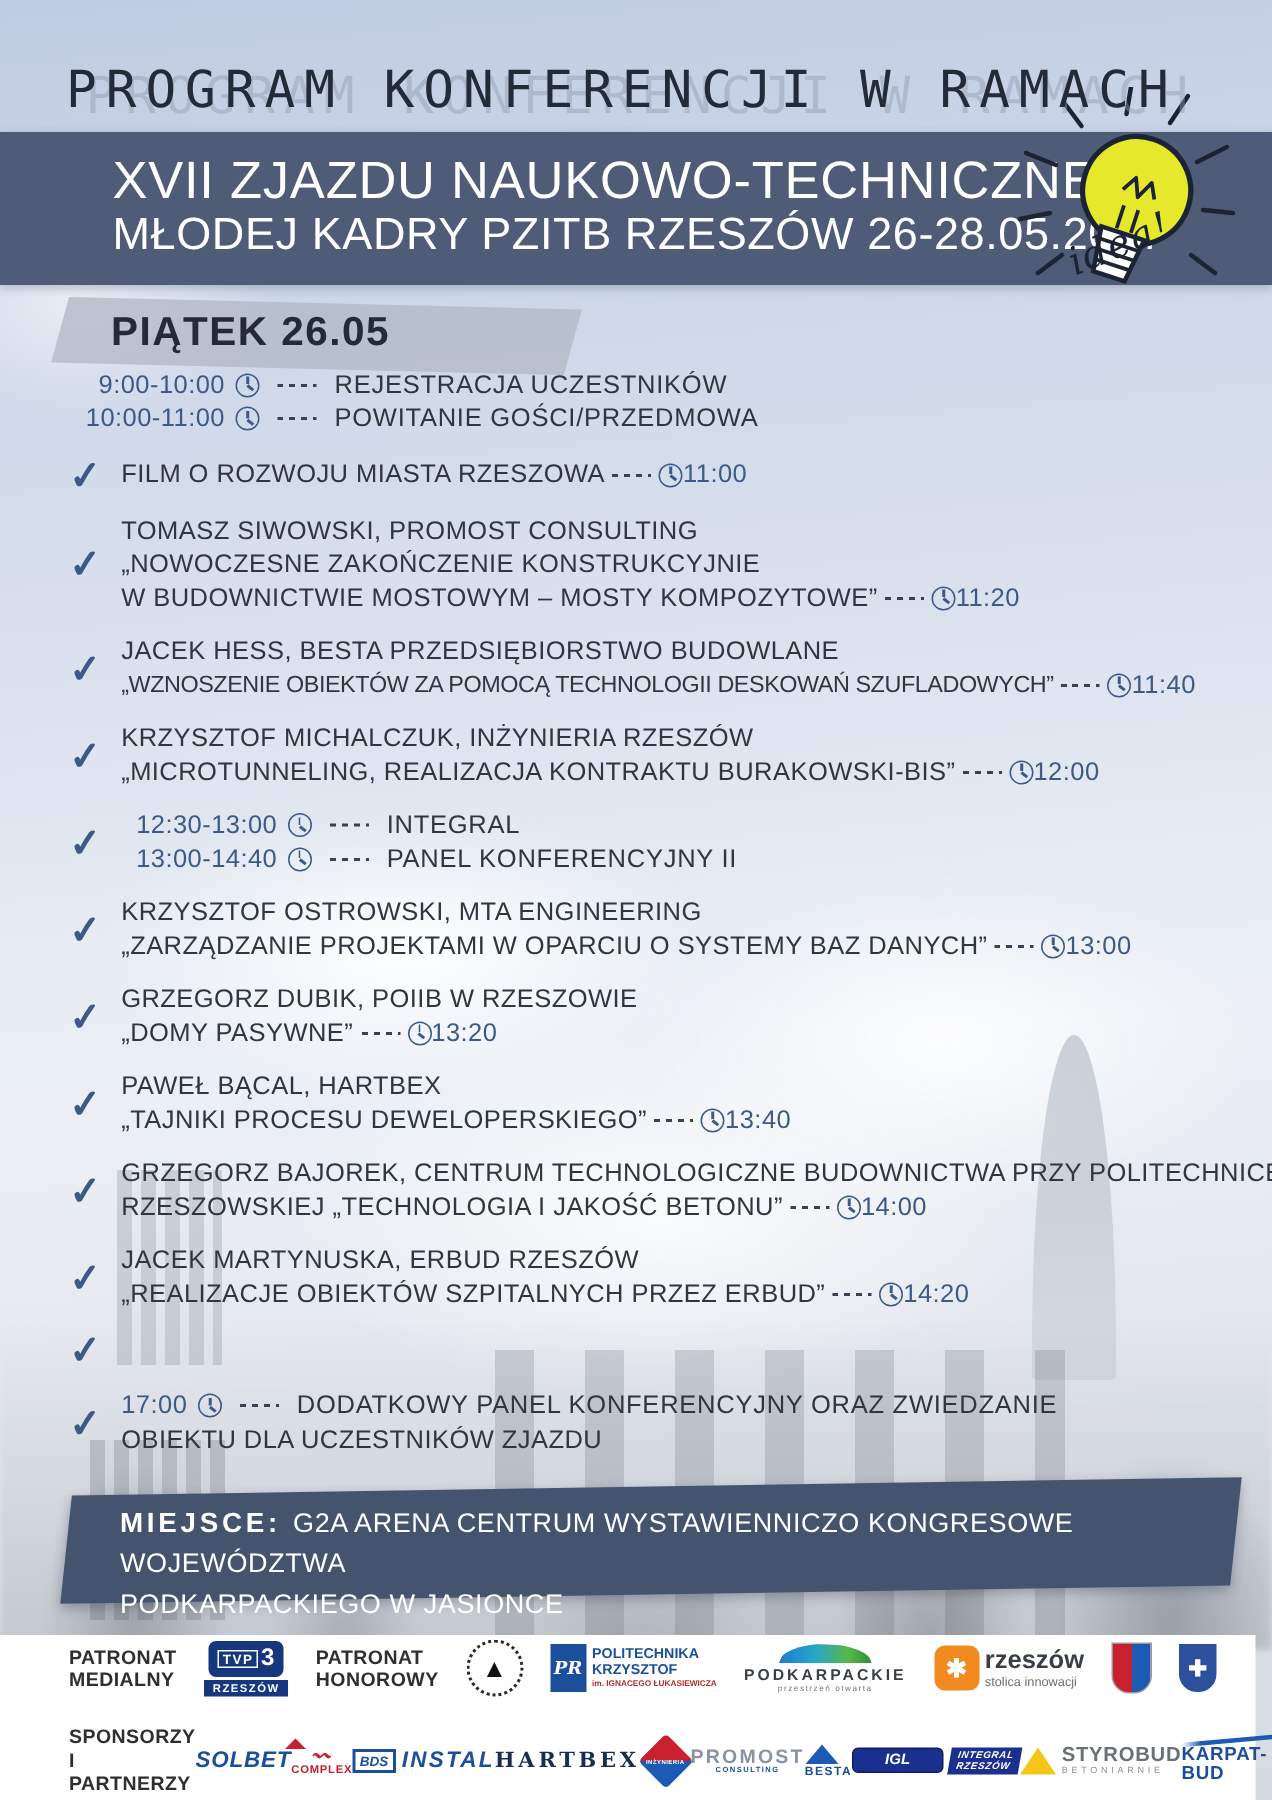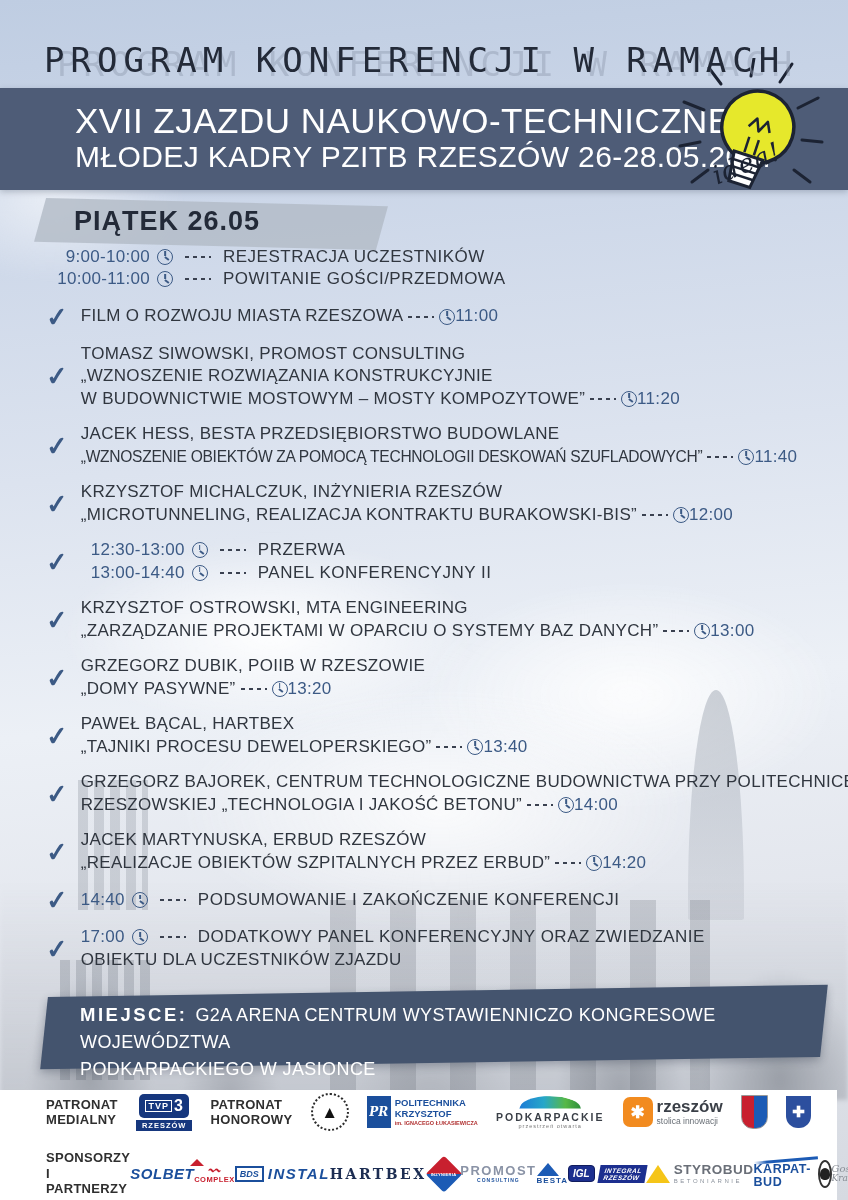--- a/index.html
+++ b/index.html
@@ -127,21 +127,21 @@
   .hartbex{font-family:"DejaVu Serif",serif;font-size:14px;font-weight:700;color:#1c2d52;letter-spacing:2.5px;}
   .diam{width:26px;height:26px;transform:rotate(45deg);background:linear-gradient(135deg,#c8202f 50%,#1c5bb5 50%);
     display:flex;align-items:center;justify-content:center;border-radius:3px;margin:0 4px;}
   .diam span{transform:rotate(-45deg);color:#fff;font-size:4px;font-weight:700;letter-spacing:.3px;}
   .promost-col{display:flex;flex-direction:column;align-items:center;line-height:1;}
   .promost-nm{font-size:13px;font-weight:800;color:#8a93a6;letter-spacing:1.5px;}
   .promost-sub{font-size:5px;color:#1b4f9c;font-weight:700;letter-spacing:1px;margin-top:1px;}
   .besta-col{display:flex;flex-direction:column;line-height:1;}
   .besta-tri{width:0;height:0;border-left:11px solid transparent;border-right:11px solid transparent;border-bottom:13px solid #1c5bb5;}
   .besta-nm{font-size:8px;font-weight:800;color:#1b4f9c;letter-spacing:1px;margin-top:1px;}
-  .igl-box{background:#1c2f8f;color:#fff;border-radius:4px;font-size:10px;font-weight:800;font-style:italic;padding:2px 4px;border:1.5px solid #101c5e;}
+  .igl-box{background:#1c2f8f;color:#fff;border-radius:4px;font-size:10px;font-weight:800;font-style:italic;padding:2px 21px;border:1.5px solid #101c5e;}
   .igl-bar{background:#1c2f8f;color:#fff;font-size:6.5px;font-weight:700;font-style:italic;letter-spacing:.5px;padding:2px 5px;transform:skewX(-10deg);}
   .sty-tri{width:0;height:0;border-left:12px solid transparent;border-right:12px solid transparent;border-bottom:18px solid #f5c518;position:relative;}
   .sty-col{display:flex;flex-direction:column;line-height:1;}
   .sty-nm{font-size:13.5px;font-weight:800;color:#6a6f78;letter-spacing:.5px;}
   .sty-sub{font-size:6px;color:#8b929c;letter-spacing:2.5px;margin-top:1px;}
   .kb-col{display:flex;flex-direction:column;align-items:center;line-height:1;}
   .kb-roof{width:64px;height:3px;background:linear-gradient(90deg,transparent 0,#1c5bb5 20%,#1c5bb5 100%);transform:rotate(-5deg);margin-bottom:1px;}
   .kb-nm{font-size:12.5px;font-weight:800;color:#1b4f9c;letter-spacing:.5px;}
   .emblem{width:24px;height:24px;border-radius:50%;border:2px solid #333;display:flex;align-items:center;justify-content:center;background:#fff;}
   .emblem i{width:10px;height:12px;background:#222;border-radius:50% 50% 40% 40%;display:block;}
@@ -229,21 +229,21 @@
     </div>
   </div>
 
   <div class="item">
     <span class="check">✓</span>
     <div class="itext">
       <div class="line">
           <span class="txt">TOMASZ SIWOWSKI, PROMOST CONSULTING</span>
         </div>
       <div class="line">
-          <span class="txt">„WZNOSZENIE ROZWIĄZANIA KONSTRUKCYJNIE</span>
+          <span class="txt">„NOWOCZESNE ZAKOŃCZENIE KONSTRUKCYJNIE</span>
         </div>
       <div class="line">
         <span class="txt">W BUDOWNICTWIE MOSTOWYM – MOSTY KOMPOZYTOWE”</span>
         <span class="lead"></span>
         <span class="clock"></span>
         <span class="time">11:20</span>
       </div>
     </div>
   </div>
 
@@ -277,21 +277,21 @@
     </div>
   </div>
 
   <div class="item">
     <span class="check">✓</span>
     <div class="itext">
       <div class="trow mid1">
         <span class="time">12:30-13:00</span>
         <span class="clock"></span>
         <span class="lead"></span>
-        <span class="tlabel">PRZERWA</span>
+        <span class="tlabel">INTEGRAL</span>
       </div>
       <div class="trow mid2">
         <span class="time">13:00-14:40</span>
         <span class="clock"></span>
         <span class="lead"></span>
         <span class="tlabel">PANEL KONFERENCYJNY II</span>
       </div>
     </div>
   </div>
 
@@ -365,28 +365,20 @@
         <span class="txt">„REALIZACJE OBIEKTÓW SZPITALNYCH PRZEZ ERBUD”</span>
         <span class="lead"></span>
         <span class="clock"></span>
         <span class="time">14:20</span>
       </div>
     </div>
   </div>
 
   <div class="item">
     <span class="check">✓</span>
-    <div class="itext">
-      <div class="trow">
-        <span class="time">14:40</span>
-        <span class="clock"></span>
-        <span class="lead"></span>
-        <span class="tlabel">PODSUMOWANIE I ZAKOŃCZENIE KONFERENCJI</span>
-      </div>
-    </div>
   </div>
 
   <div class="item">
     <span class="check">✓</span>
     <div class="itext">
       <div class="trow">
         <span class="time">17:00</span>
         <span class="clock"></span>
         <span class="lead"></span>
         <span class="tlabel">DODATKOWY PANEL KONFERENCYJNY ORAZ ZWIEDZANIE</span>

